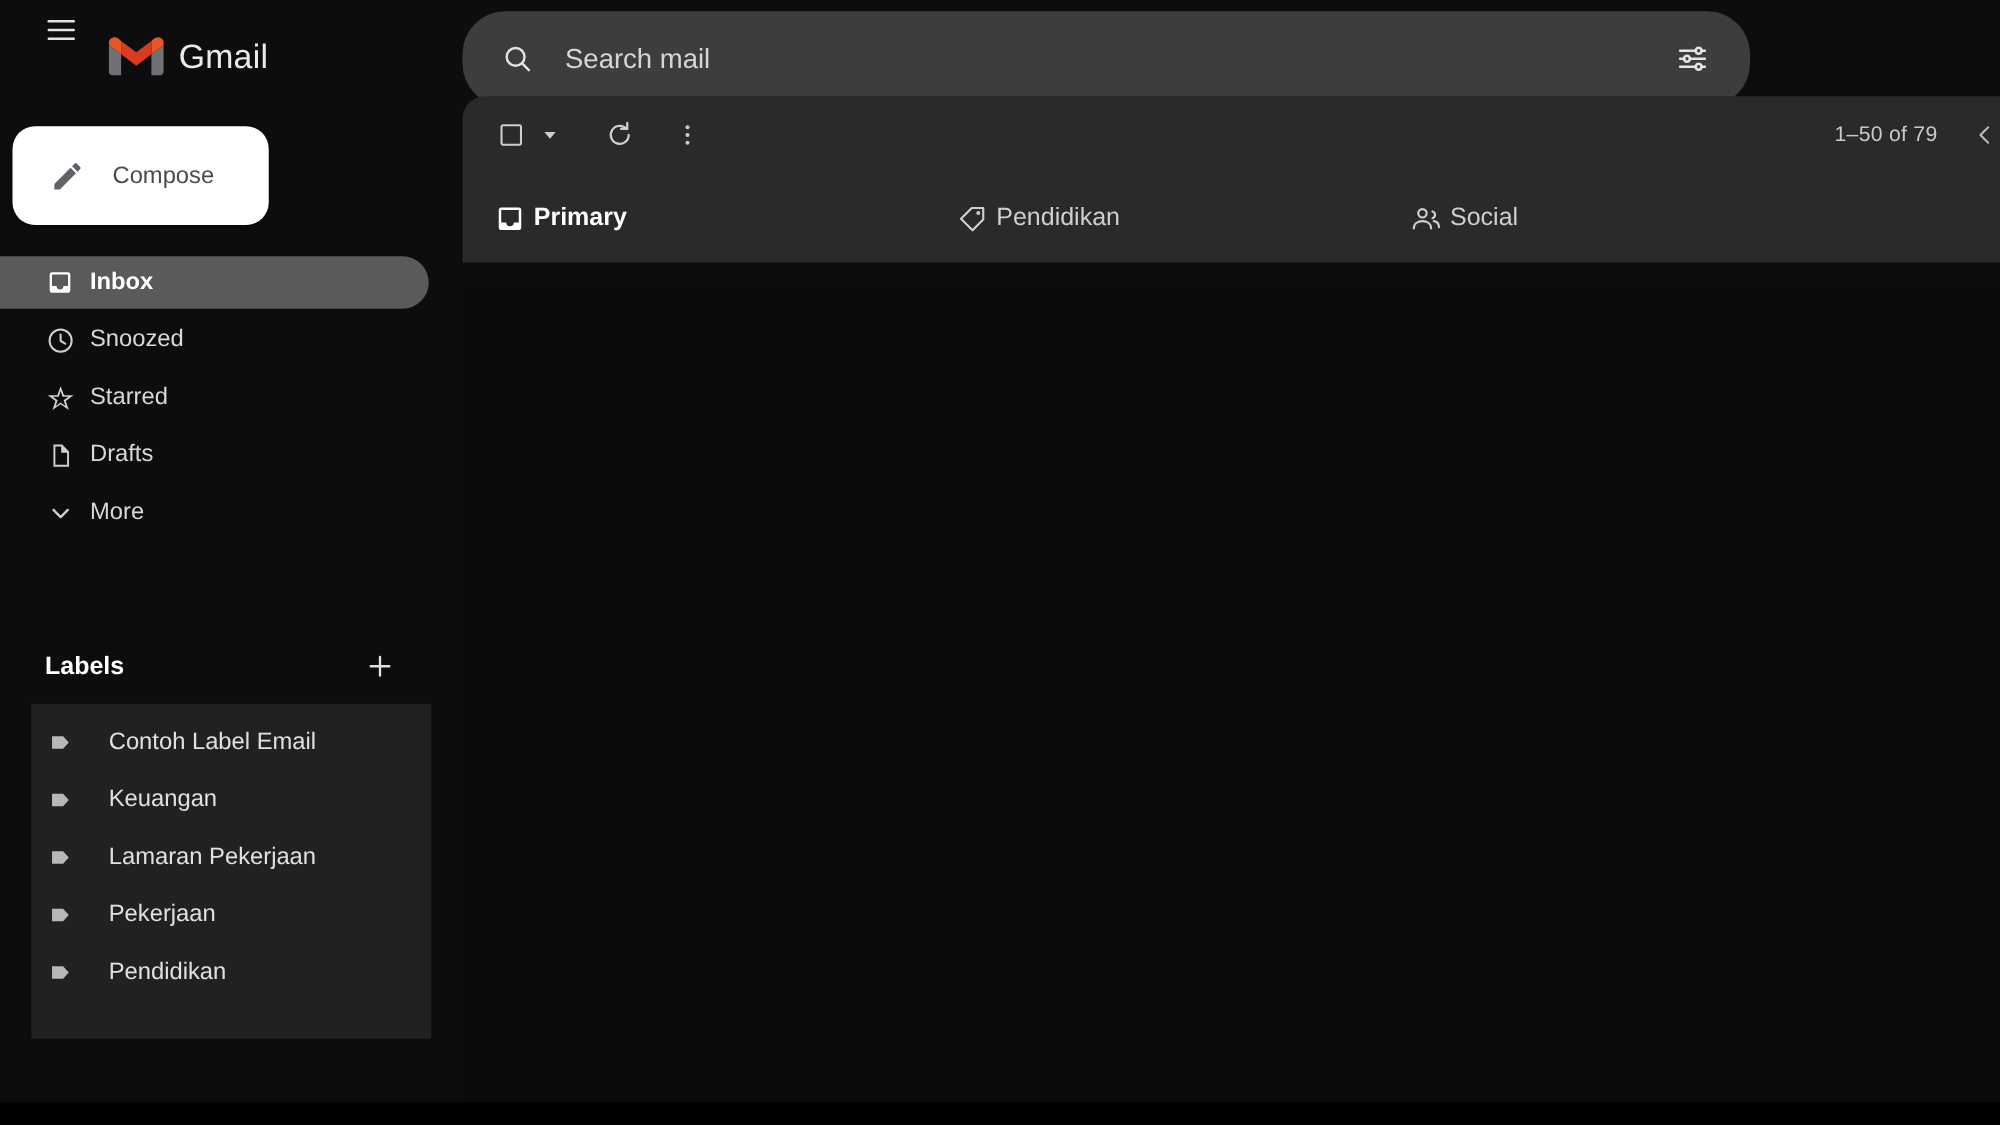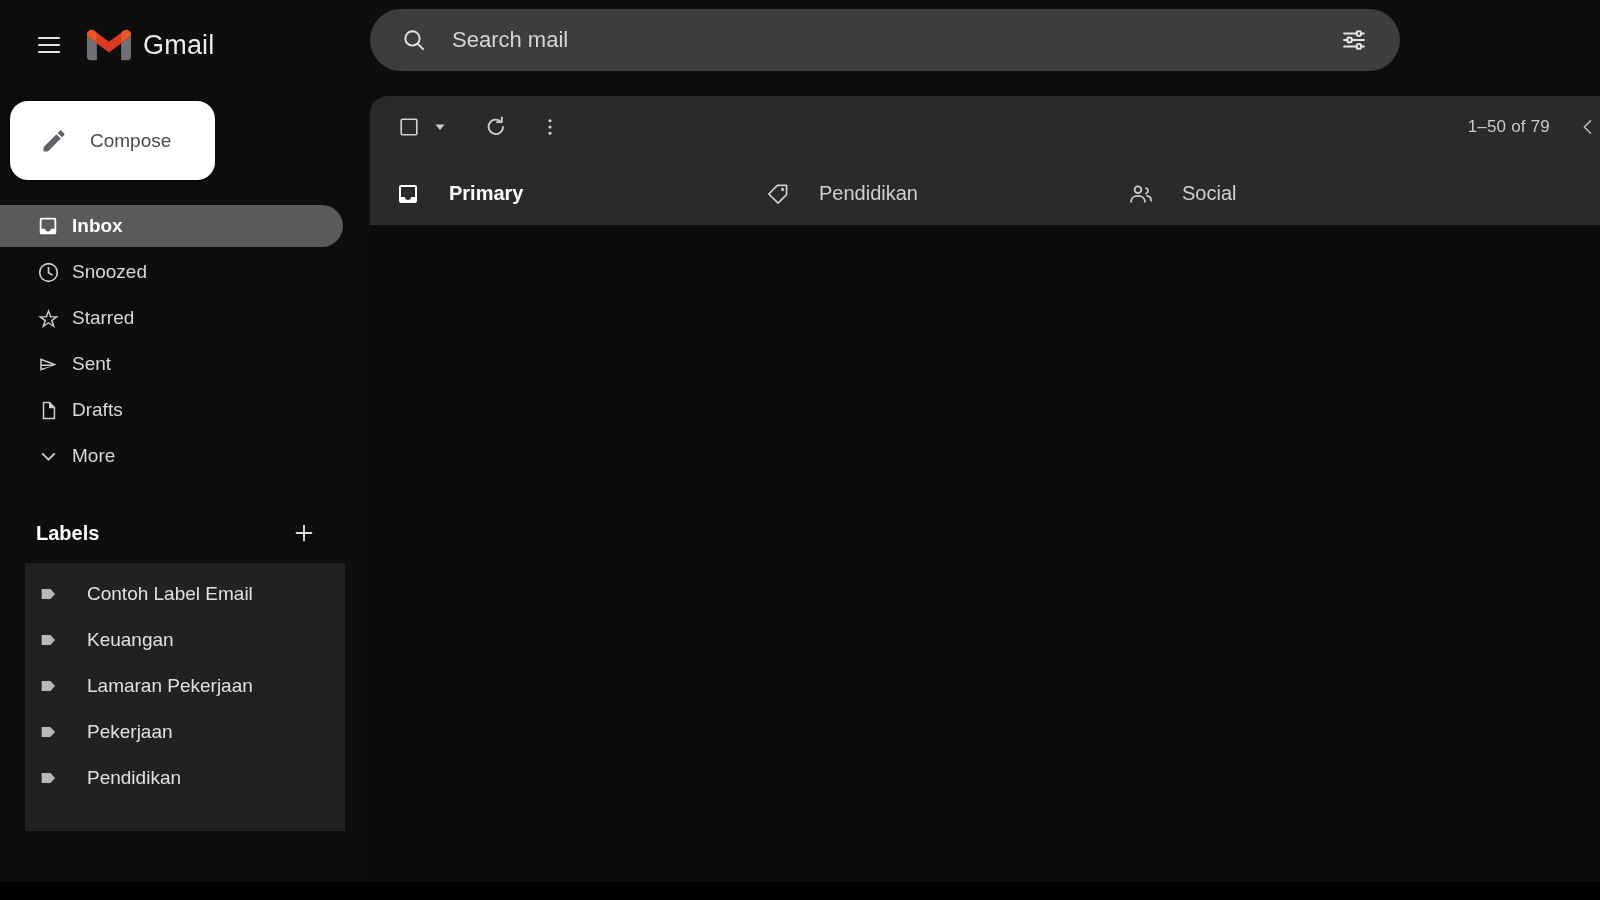--- a/index.html
+++ b/index.html
@@ -28,21 +28,20 @@
     height: 900px;
     background: #0d0d0d;
   }
 
   #sidebar-header {
     position: absolute;
     left: 0; top: 0;
     height: 90px;
     width: 368px;
     display: flex;
-    align-items: center;
   }
 
   #menu-button {
     width: 48px; height: 48px;
     margin-left: 25px;
     display: flex;
     flex-direction: column;
     align-items: center;
     justify-content: center;
     gap: 5px;
@@ -169,21 +168,21 @@
   .label-item .label-text {
     font-size: 19px;
     color: #e0e0e0;
   }
 
   
   #search-bar {
     position: absolute;
     left: 370px; top: 9px;
     width: 1030px;
-    height: 62px;
+    height: 76px;
     background: #3d3d3d;
     border-radius: 34px;
     display: flex;
     align-items: center;
     padding: 0 28px 0 26px;
     cursor: text;
   }
   #search-icon-wrap {
     width: 36px; height: 36px;
     display: flex; align-items: center; justify-content: center;
@@ -204,21 +203,21 @@
   #filter-button {
     width: 36px; height: 36px;
     display: flex; align-items: center; justify-content: center;
     flex: 0 0 36px;
     cursor: pointer;
   }
 
   
   #main-panel {
     position: absolute;
-    left: 370px; top: 96px;
+    left: 370px; top: 77px;
     width: 1230px;
     height: 133px;
     background: #2a2a2a;
     border-top-left-radius: 18px;
   }
 
   #toolbar {
     position: absolute;
     left: 0; top: 0;
     width: 1230px;
@@ -278,21 +277,21 @@
     position: absolute;
     left: 0; top: 62px;
     width: 1230px;
     height: 71px;
     display: flex;
     align-items: center;
   }
   .tab {
     display: flex;
     align-items: center;
-    gap: 28px;
+    gap: 6px;
     height: 71px;
     cursor: pointer;
     position: relative;
   }
   #tab-primary   { margin-left: 25px; width: 370px; }
   #tab-promotions{ width: 363px; }
   #tab-social    { width: 360px; }
   .tab .tab-icon { width: 26px; height: 26px; display:flex; align-items:center; justify-content:center; flex:0 0 26px; }
   .tab .tab-label {
     font-size: 20px;
@@ -377,28 +376,20 @@
 
       <div class="nav-item">
         <span class="nav-icon">
           <svg width="23" height="23" viewBox="0 0 24 24">
             <path d="M12 6.1l1.55 4.77h5.02l-4.06 2.95 1.55 4.77L12 15.63l-4.06 2.96 1.55-4.77-4.06-2.95h5.02L12 6.1M12 2L9.19 9.62H1.2l6.46 4.69-2.47 7.6L12 17.2l6.81 4.71-2.47-7.6 6.46-4.69h-7.99L12 2z" fill="#d0d0d0"></path>
           </svg>
         </span>
         <span class="nav-label">Starred</span>
       </div>
 
-      <div class="nav-item">
-        <span class="nav-icon">
-          <svg width="23" height="23" viewBox="0 0 24 24">
-            <path d="M3.4 5.5v13l17-6.5-17-6.5zm1.6 2.3l10.8 4.2H5v-4.2zm0 5.8h10.8L5 16.2v-2.6z" fill="#d0d0d0"></path>
-          </svg>
-        </span>
-        <span class="nav-label">Sent</span>
-      </div>
 
       <div class="nav-item">
         <span class="nav-icon">
           <svg width="23" height="23" viewBox="0 0 24 24">
             <path d="M6 2.8h7.3L19 8.5V21.2H6V2.8zm1.6 1.6v15.2h9.8V9.6h-4.9V4.4H7.6z" fill="#d0d0d0"></path>
           </svg>
         </span>
         <span class="nav-label">Drafts</span>
       </div>
 

